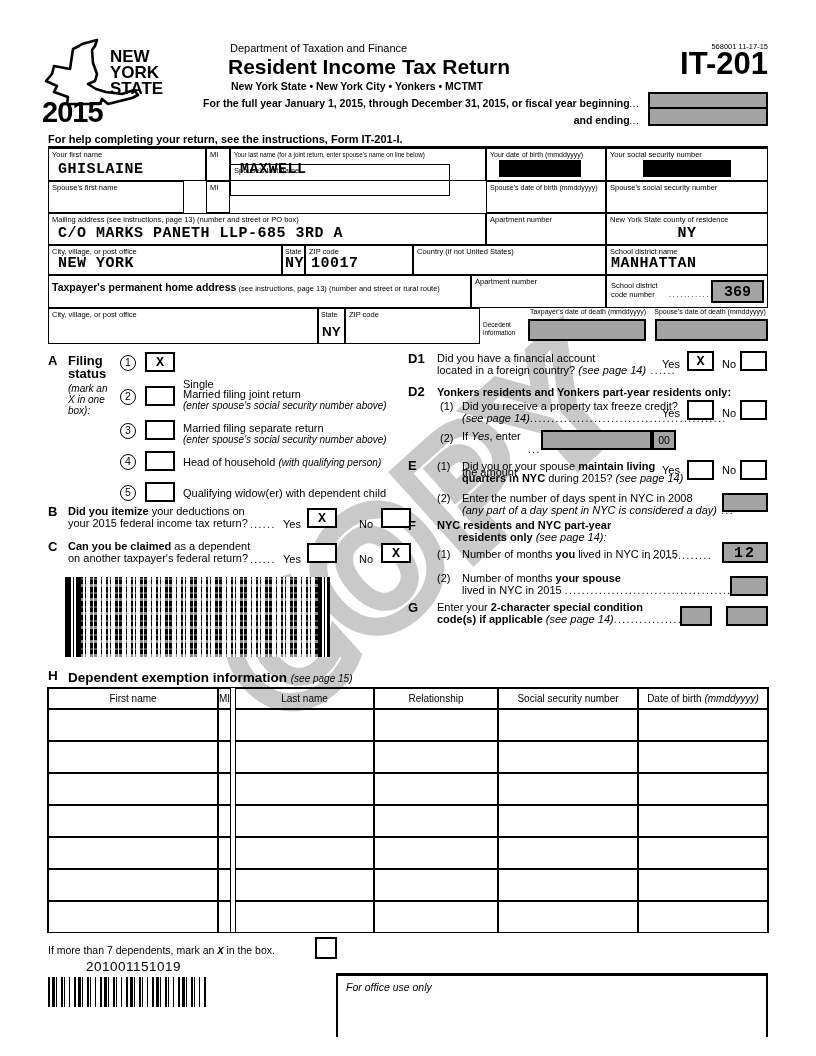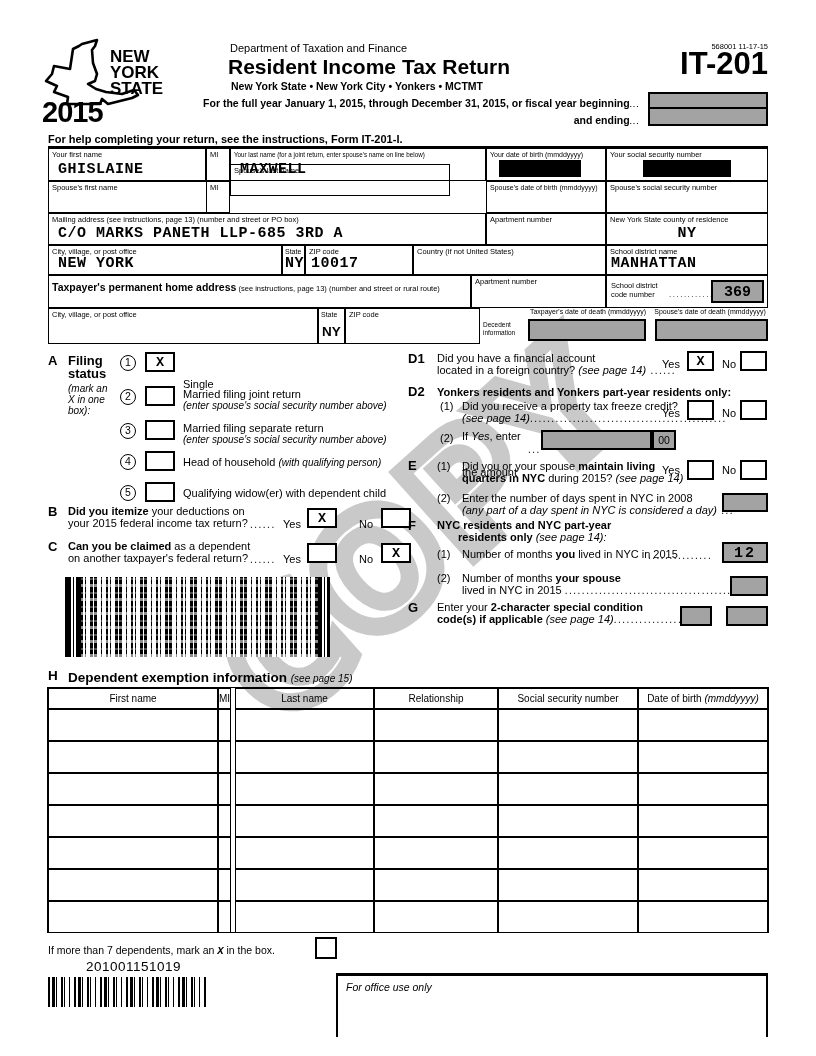--- a/index.html
+++ b/index.html
@@ -89,21 +89,21 @@
     <div class="cval">MAXWELL</div>
   </div>
   <div class="cell" style="left:486px;top:148px;width:120px;height:33px;">
     <div class="lbl" style="font-size:7px;">Your date of birth (mmddyyyy)</div>
     <div class="redact" style="left:12px;top:11px;width:82px;height:17px;"></div>
   </div>
   <div class="cell" style="left:606px;top:148px;width:162px;height:33px;">
     <div class="lbl">Your social security number</div>
     <div class="redact" style="left:36px;top:11px;width:88px;height:17px;"></div>
   </div>
-  <div class="cell" style="left:48px;top:181px;width:182px;height:32px;">
+  <div class="cell" style="left:48px;top:181px;width:136px;height:32px;">
     <div class="lbl">Spouse's first name</div>
   </div>
   <div class="cell" style="left:206px;top:181px;width:24px;height:32px;">
     <div class="lbl">MI</div>
   </div>
   <div class="cell" style="left:230px;top:164px;width:220px;height:32px;">
     <div class="lbl">Spouse's last name</div>
   </div>
   <div class="cell" style="left:486px;top:181px;width:120px;height:32px;">
     <div class="lbl" style="font-size:7px;">Spouse's date of birth (mmddyyyy)</div>

